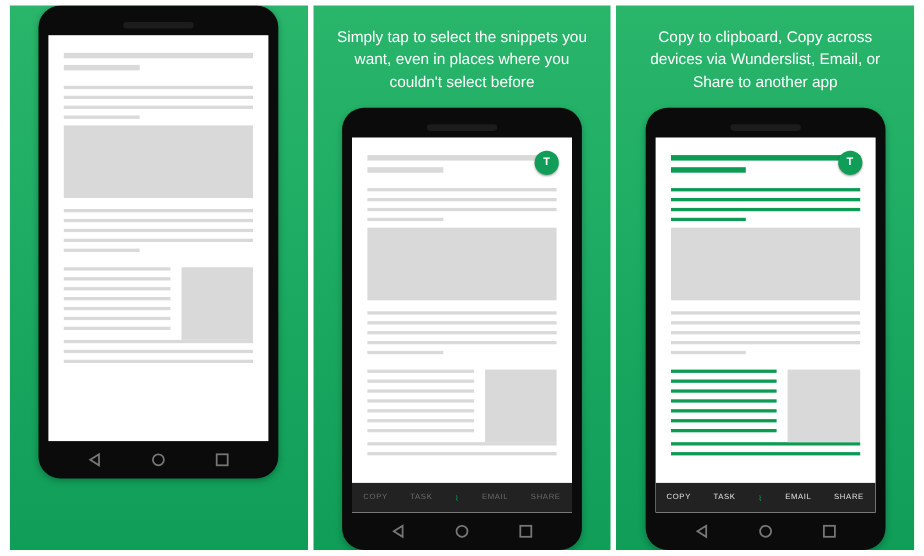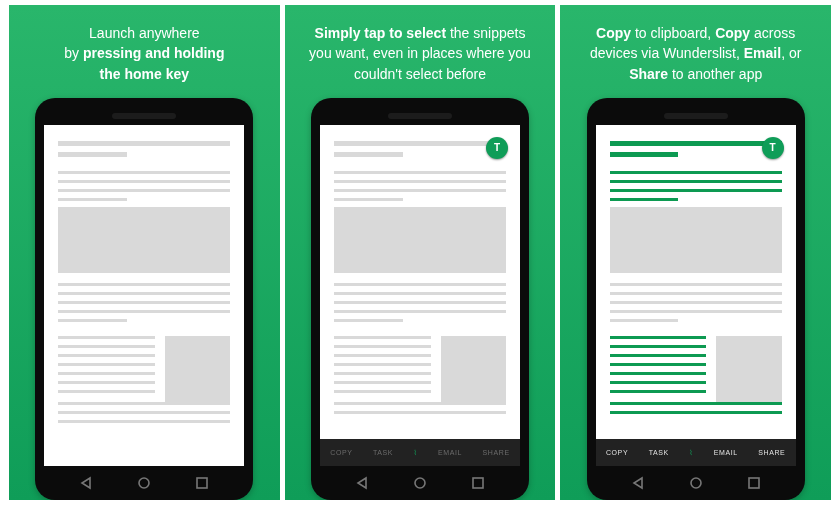--- a/index.html
+++ b/index.html
@@ -1,20 +1,20 @@
 <!DOCTYPE html>
 <html><head>
 <meta charset="utf-8">
 <style>
   *{box-sizing:border-box;margin:0;padding:0}
   body{width:840px;height:505px;display:flex;justify-content:center;align-items:flex-start;font-family:-apple-system,Helvetica,Arial,sans-serif;background:#fff;padding:5px 9px}
   .panels{display:flex;gap:5px;width:100%;height:100%}
   .panel{flex:1;background:linear-gradient(180deg,#29b66b,#0f9d58);color:#fff;display:flex;flex-direction:column;align-items:center;overflow:hidden;position:relative}
   .cap{text-align:center;font-size:14px;font-weight:300;line-height:1.45;padding:18px 18px 14px}
-  .cap b{font-weight:700}
+  .cap b{font-weight:400}
   .phone{width:218px;height:430px;background:#0b0b0b;border-radius:20px;padding:9px 9px 0;display:flex;flex-direction:column;align-items:center;box-shadow:0 2px 6px rgba(0,0,0,.25)}
   .spk{width:64px;height:6px;background:#1c1c1c;border-radius:3px;margin:6px 0}
   .scr{background:#fff;width:100%;flex:1;position:relative;overflow:hidden}
   .doc{padding:16px 14px}
   .ln{height:3px;background:#d9d9d9;margin-bottom:6px}
   .ln.g{background:#0d9a52}
   .ln.sh{width:40%}
   .ln.tit{height:5px}
   .img{height:66px;background:#d9d9d9;margin:4px 0 10px}
   .wrap{display:flex;gap:10px}
@@ -26,21 +26,20 @@
   .tbar .sq{color:#0f9d58}
   .nav{height:34px;display:flex;align-items:center;justify-content:center;gap:44px;color:#666}
   .nav svg{width:14px;height:14px;fill:none;stroke:#777;stroke-width:1.6}
 </style>
 </head>
 <body>
 
 <div class="panels">
 
 <div class="panel">
-  <div class="cap">Launch anywhere<br>by <b>pressing and holding<br>the home key</b></div>
   <div class="phone">
     <div class="spk"></div>
     <div class="scr">
       <div class="doc">
         <div class="ln tit"></div>
             <div class="ln tit sh"></div>
         <div style="height:8px"></div>
         <div class="ln"></div>
             <div class="ln"></div>
             <div class="ln"></div>

